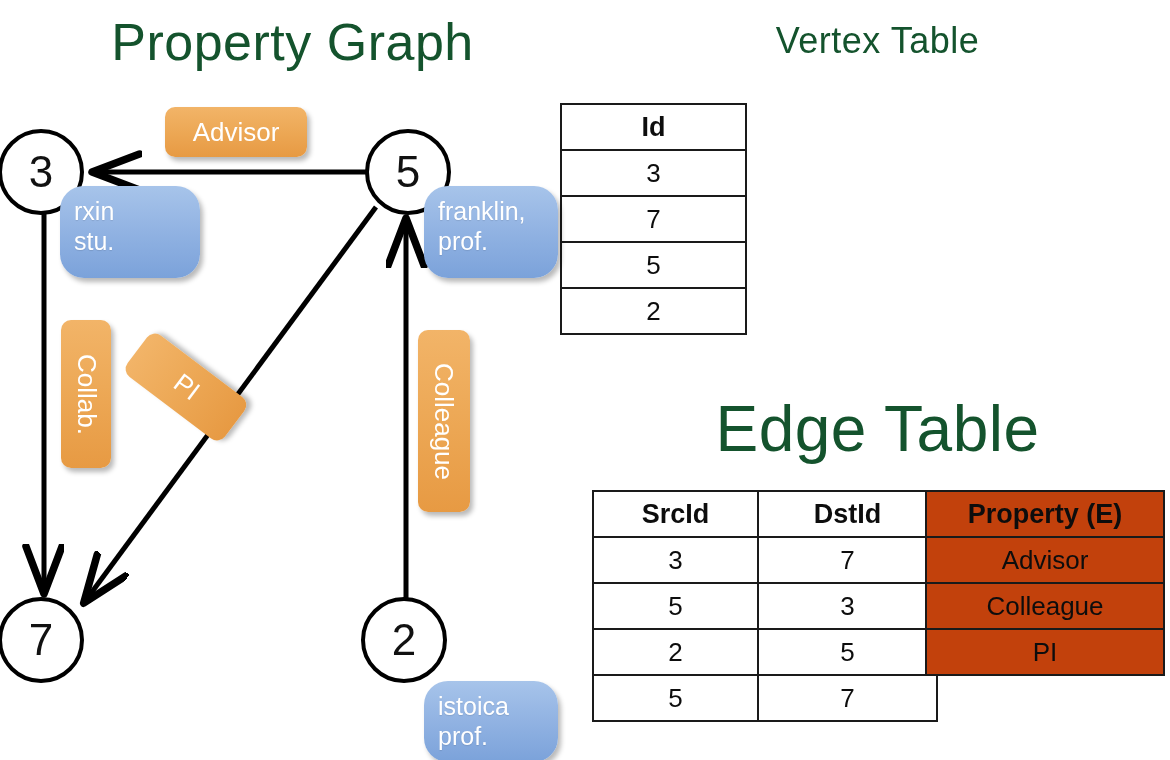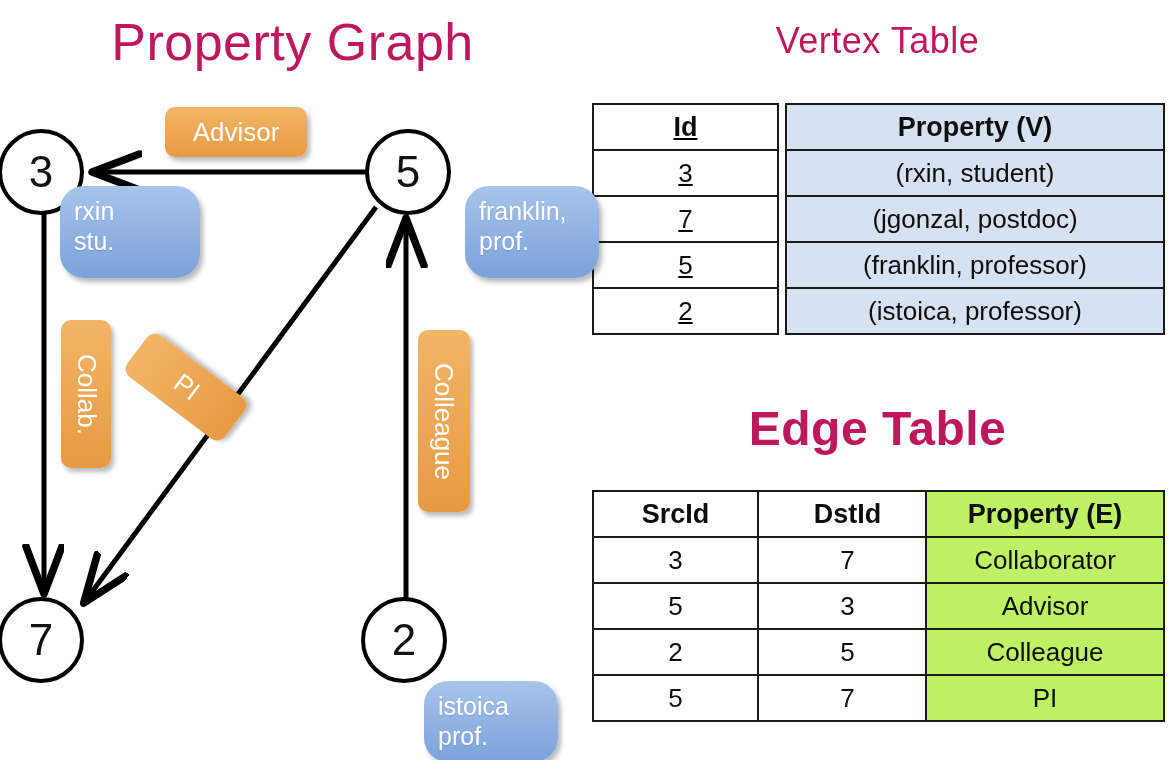--- a/index.html
+++ b/index.html
@@ -21,43 +21,42 @@
     left: 0; top: 0;
     width: 1170px;
     height: 760px;
   }
 
   
   .title {
     position: absolute;
     font-family: "Liberation Sans", sans-serif;
     font-weight: 300;
-    color: #be185d;
+    color: #14532d;
     letter-spacing: 0.5px;
     white-space: nowrap;
     text-align: center;
   }
   #title-property-graph {
     left: 0; top: 12px;
     width: 585px;
     font-size: 52px;
     line-height: 60px;
   }
   #title-vertex-table {
     left: 585px; top: 12px;
     width: 585px;
     font-size: 36px;
     line-height: 58px;
   }
   #title-edge-table {
     left: 585px; top: 400px;
     width: 585px;
-    font-size: 48px;
+    font-size: 64px;
     line-height: 58px;
-    font-weight: bold;
   }
 
   
   #graph-panel {
     position: absolute;
     left: 0; top: 0;
     width: 585px;
     height: 760px;
   }
   #graph-edges {
@@ -141,23 +140,23 @@
     padding: 0;
     height: 46px;
     box-sizing: border-box;
   }
   .tbl th {
     font-weight: 700;
     font-size: 27px;
   }
   .cell-white { background: #ffffff; }
   .cell-blue  { background: #d6e1f1; }
-  .cell-peach { background: #bef264; }
-
-  #vertex-id-table   { left: 592px;  top: 103px; width: 187px; text-decoration: underline; }
+  .cell-peach { background: #c2410c; }
+
+  #vertex-id-table   { left: 560px;  top: 103px; width: 187px; }
   #vertex-prop-table { left: 785px;  top: 103px; width: 380px; }
   #edge-srcdst-table { left: 592px;  top: 490px; width: 330px; }
   #edge-prop-table   { left: 925px;  top: 490px; width: 240px; }
 </style>
 </head>
 <body>
 
 <div class="stage">
 
   <div class="title" id="title-property-graph">Property Graph</div>
@@ -195,21 +194,21 @@
     </div>
     <div class="node" style="left:361px; top:597px;">
       <span>2</span>
     </div>
 
     <div class="prop-box" style="left:60px; top:186px; width:140px; height:92px;">
       <div>rxin</div>
       <div>stu.</div>
     </div>
 
-    <div class="prop-box" style="left:424px; top:186px; width:134px; height:92px;margin-left:41px;">
+    <div class="prop-box" style="left:424px; top:186px; width:134px; height:92px;">
       <div>franklin,</div>
       <div>prof.</div>
     </div>
 
 
     <div class="prop-box" style="left:424px; top:681px; width:134px; height:81px;">
       <div>istoica</div>
       <div>prof.</div>
     </div>
 
@@ -243,39 +242,20 @@
     </tr>
     <tr>
       <td class="cell-white">5</td>
     </tr>
     <tr>
       <td class="cell-white">2</td>
     </tr>
   </tbody>
     </table>
 
-  <table class="tbl" id="vertex-prop-table">
-    <tbody>
-        <tr>
-      <th class="cell-blue">Property (V)</th>
-    </tr>
-    <tr>
-      <td class="cell-blue">(rxin, student)</td>
-    </tr>
-    <tr>
-      <td class="cell-blue">(jgonzal, postdoc)</td>
-    </tr>
-    <tr>
-      <td class="cell-blue">(franklin, professor)</td>
-    </tr>
-    <tr>
-      <td class="cell-blue">(istoica, professor)</td>
-    </tr>
-  </tbody>
-    </table>
 
   <table class="tbl" id="edge-srcdst-table">
     <tbody>
         <tr>
       <th class="cell-white" style="width:165px;margin-left:20px;">SrcId</th>
       <th class="cell-white" style="width:179px;">DstId</th>
     </tr>
     <tr>
       <td class="cell-white">3</td>
       <td class="cell-white">7</td>
@@ -294,23 +274,20 @@
     </tr>
   </tbody>
     </table>
 
   <table class="tbl" id="edge-prop-table">
     <tbody>
         <tr>
       <th class="cell-peach">Property (E)</th>
     </tr>
     <tr>
-      <td class="cell-peach">Collaborator</td>
-    </tr>
-    <tr>
       <td class="cell-peach">Advisor</td>
     </tr>
     <tr>
       <td class="cell-peach">Colleague</td>
     </tr>
     <tr>
       <td class="cell-peach">PI</td>
     </tr>
   </tbody>
     </table>

